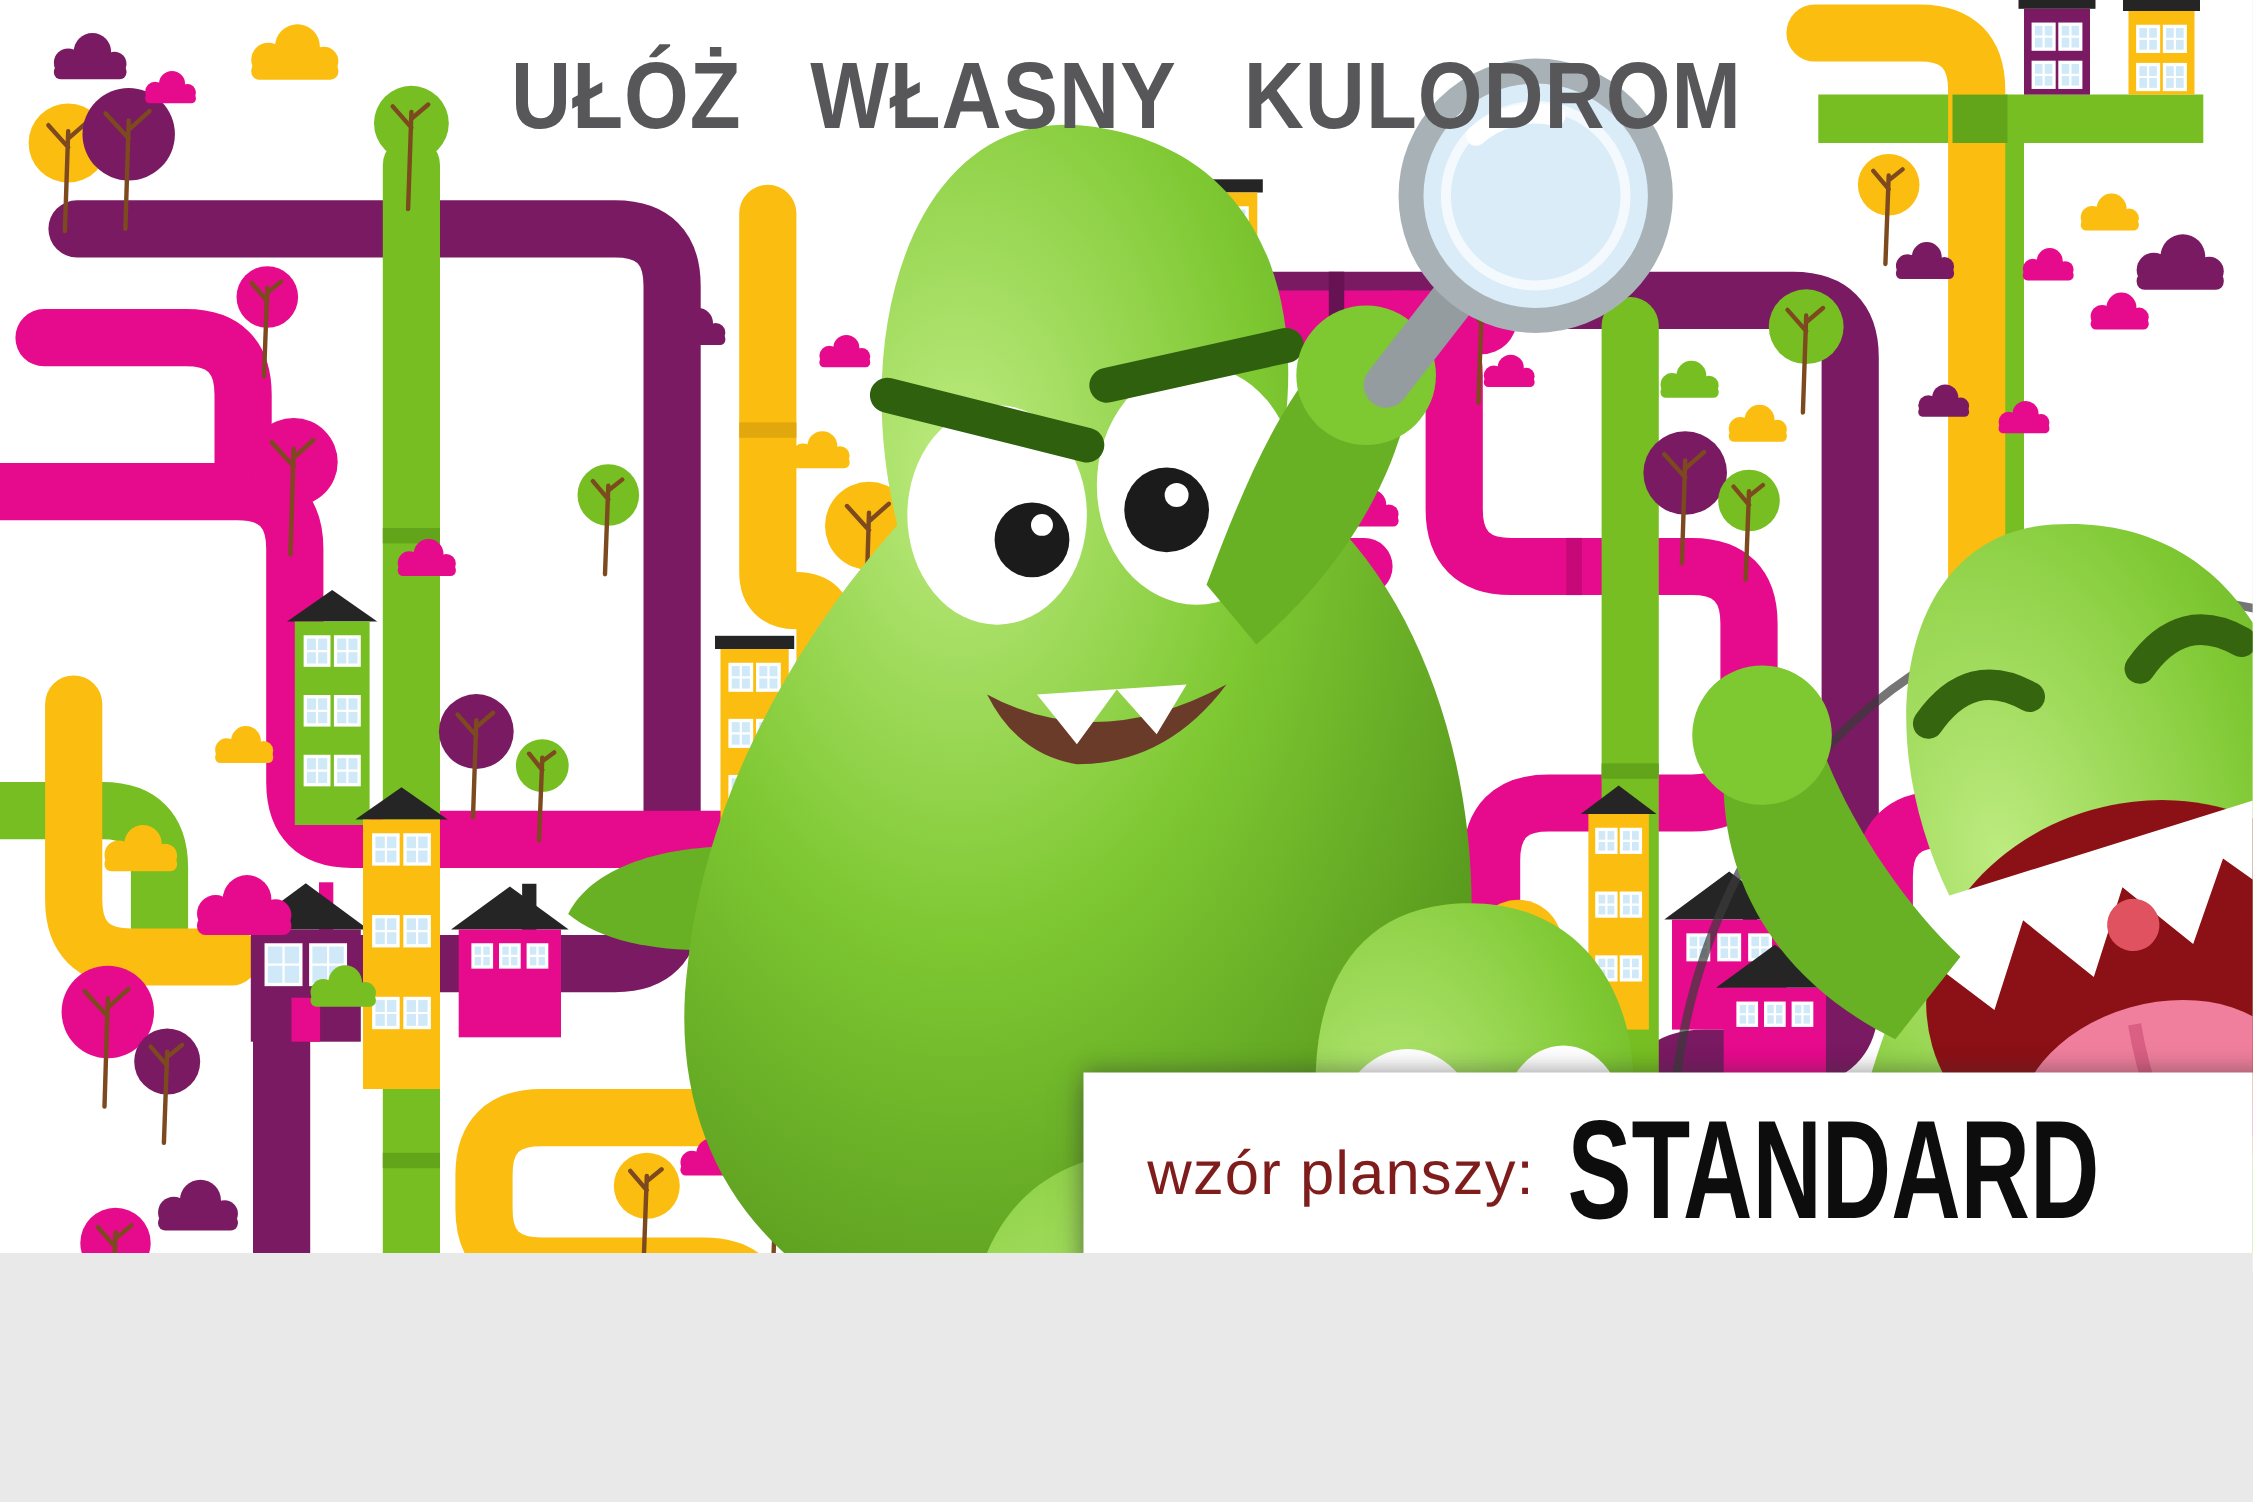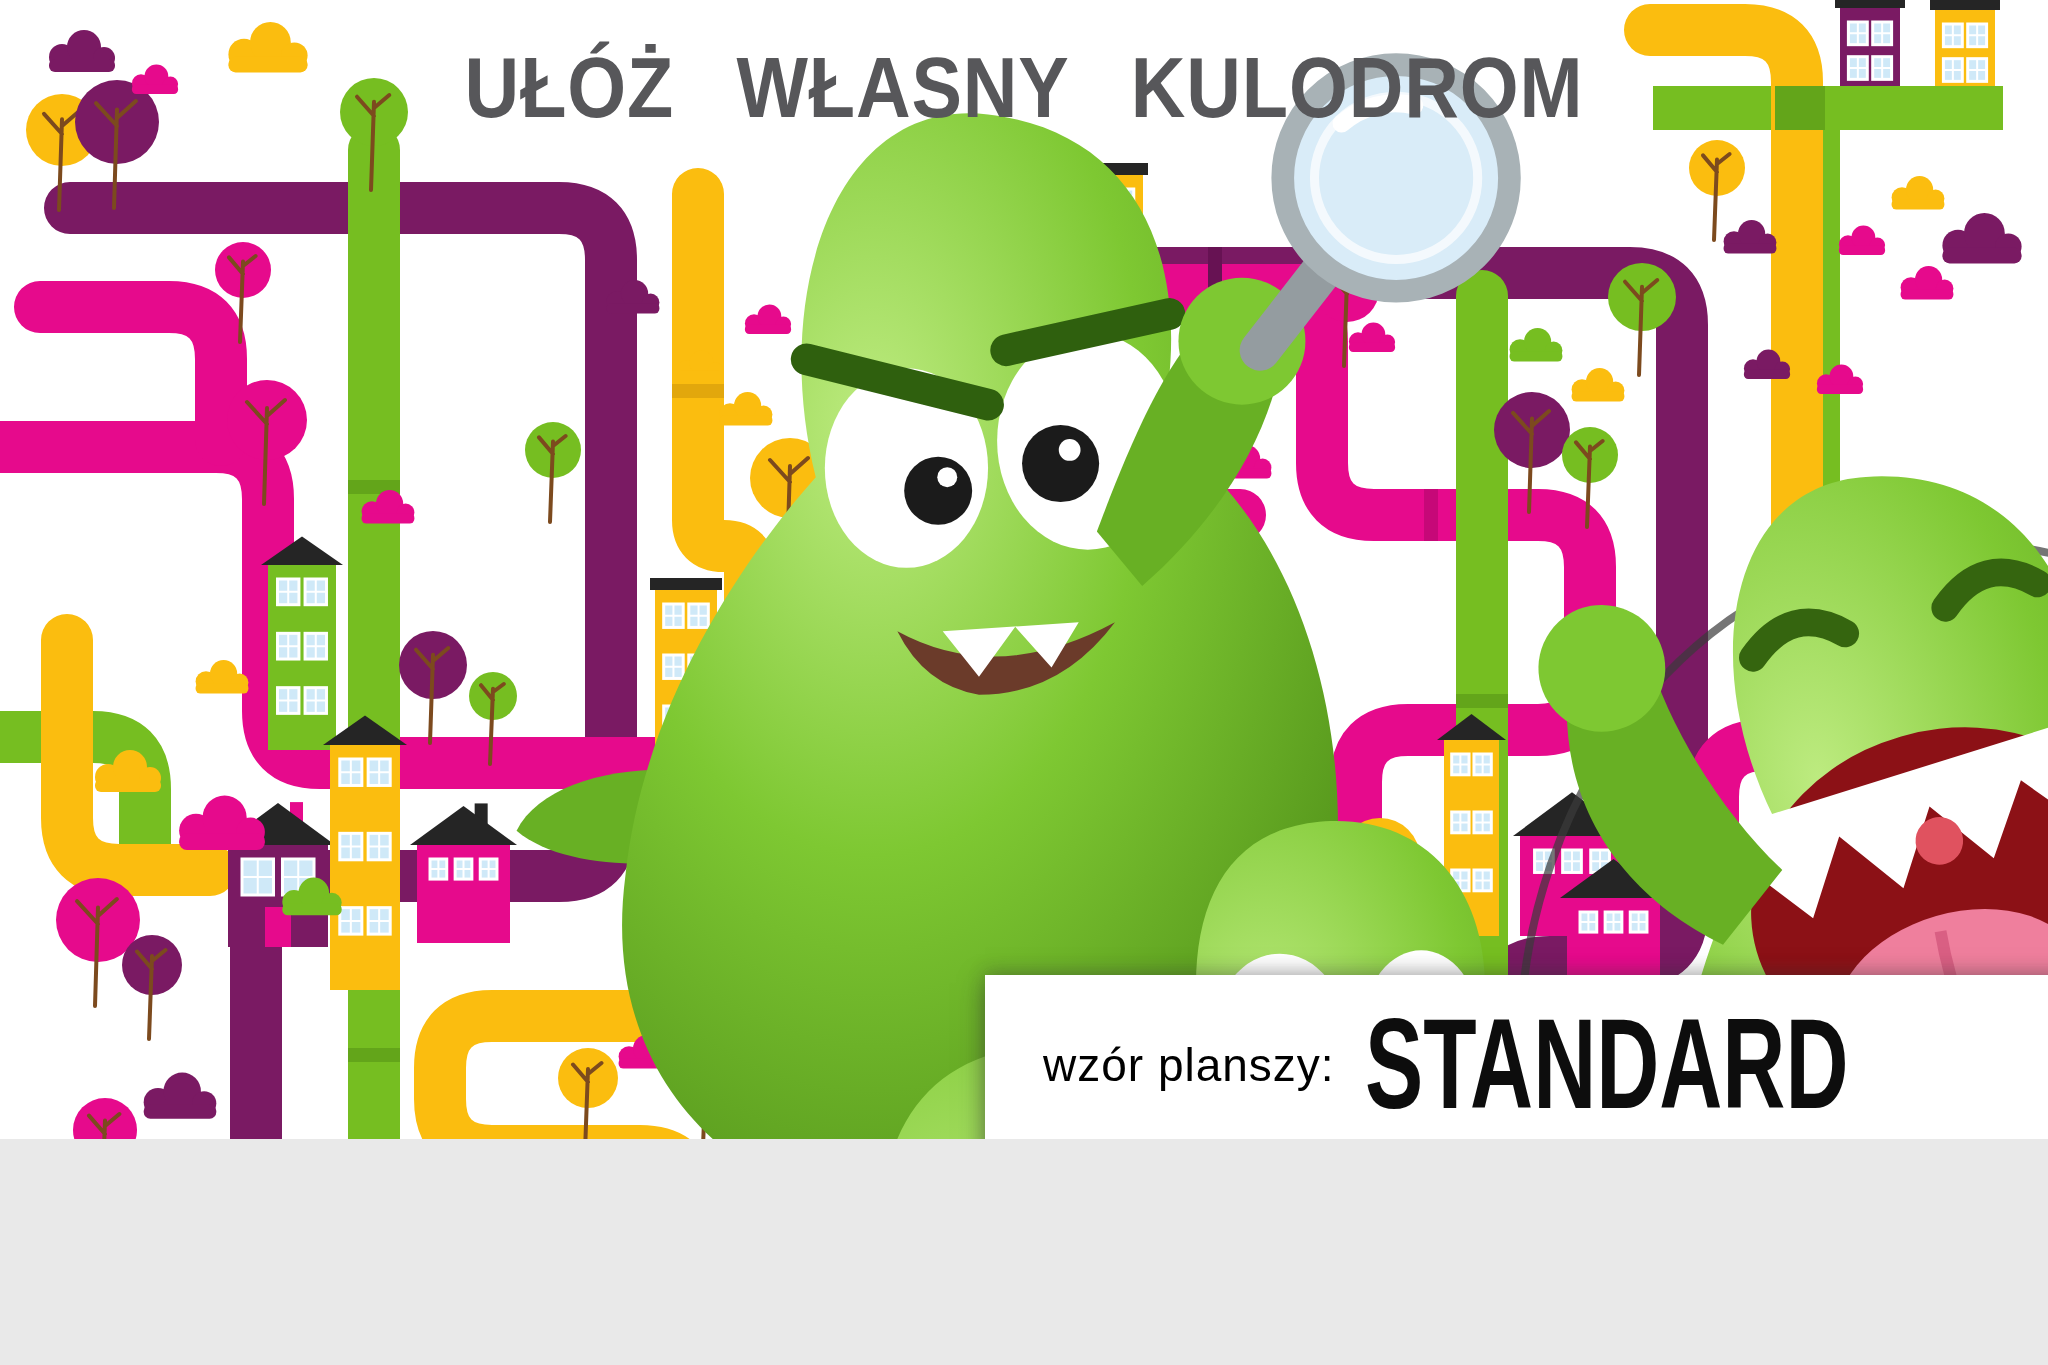--- a/index.html
+++ b/index.html
@@ -5,21 +5,21 @@
   html,body{margin:0;padding:0;background:#e9e9e9;}
   #canvas{position:relative;width:2048px;height:1139px;background:#ffffff;overflow:hidden;
           font-family:Liberation Sans, sans-serif;}
   #scene{position:absolute;left:0;top:0;}
   .title{position:absolute;left:0;top:38px;width:2048px;text-align:center;
          font-weight:bold;font-size:86px;color:#57575a;letter-spacing:1px;word-spacing:46px;
          transform:scaleX(.88);transform-origin:50% 0;white-space:nowrap;}
   .banner{position:absolute;left:985px;top:975px;width:1120px;height:180px;background:#ffffff;
           box-shadow:0 8px 24px rgba(50,50,50,.5), 0 -5px 16px rgba(50,50,50,.22);
           display:flex;align-items:center;}
-  .banner .b1{font-size:46px;font-weight:400;color:#000000;margin-left:58px;letter-spacing:1px;white-space:nowrap;}
+  .banner .b1{font-size:56px;font-weight:400;color:#7f1d1d;margin-left:58px;letter-spacing:1px;white-space:nowrap;}
   .banner .b2{display:inline-block;font-size:118px;font-weight:800;color:#0d0d0d;margin-left:30px;
               transform:scaleX(.74) scaleY(1.08);transform-origin:0 60%;letter-spacing:0;white-space:nowrap;}
 </style>
 </head>
 <body>
 
 <div id="canvas">
 
 <svg id="scene" width="2048" height="1365" viewBox="0 0 2048 1365">
   <defs>

